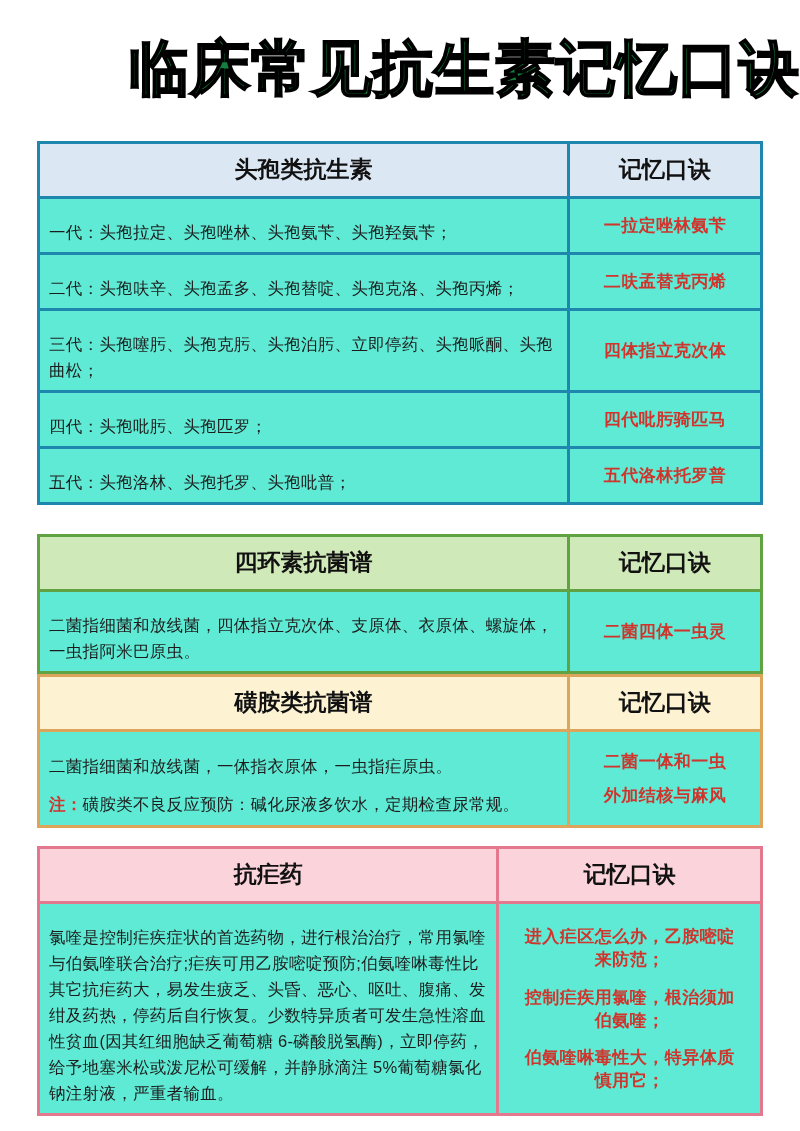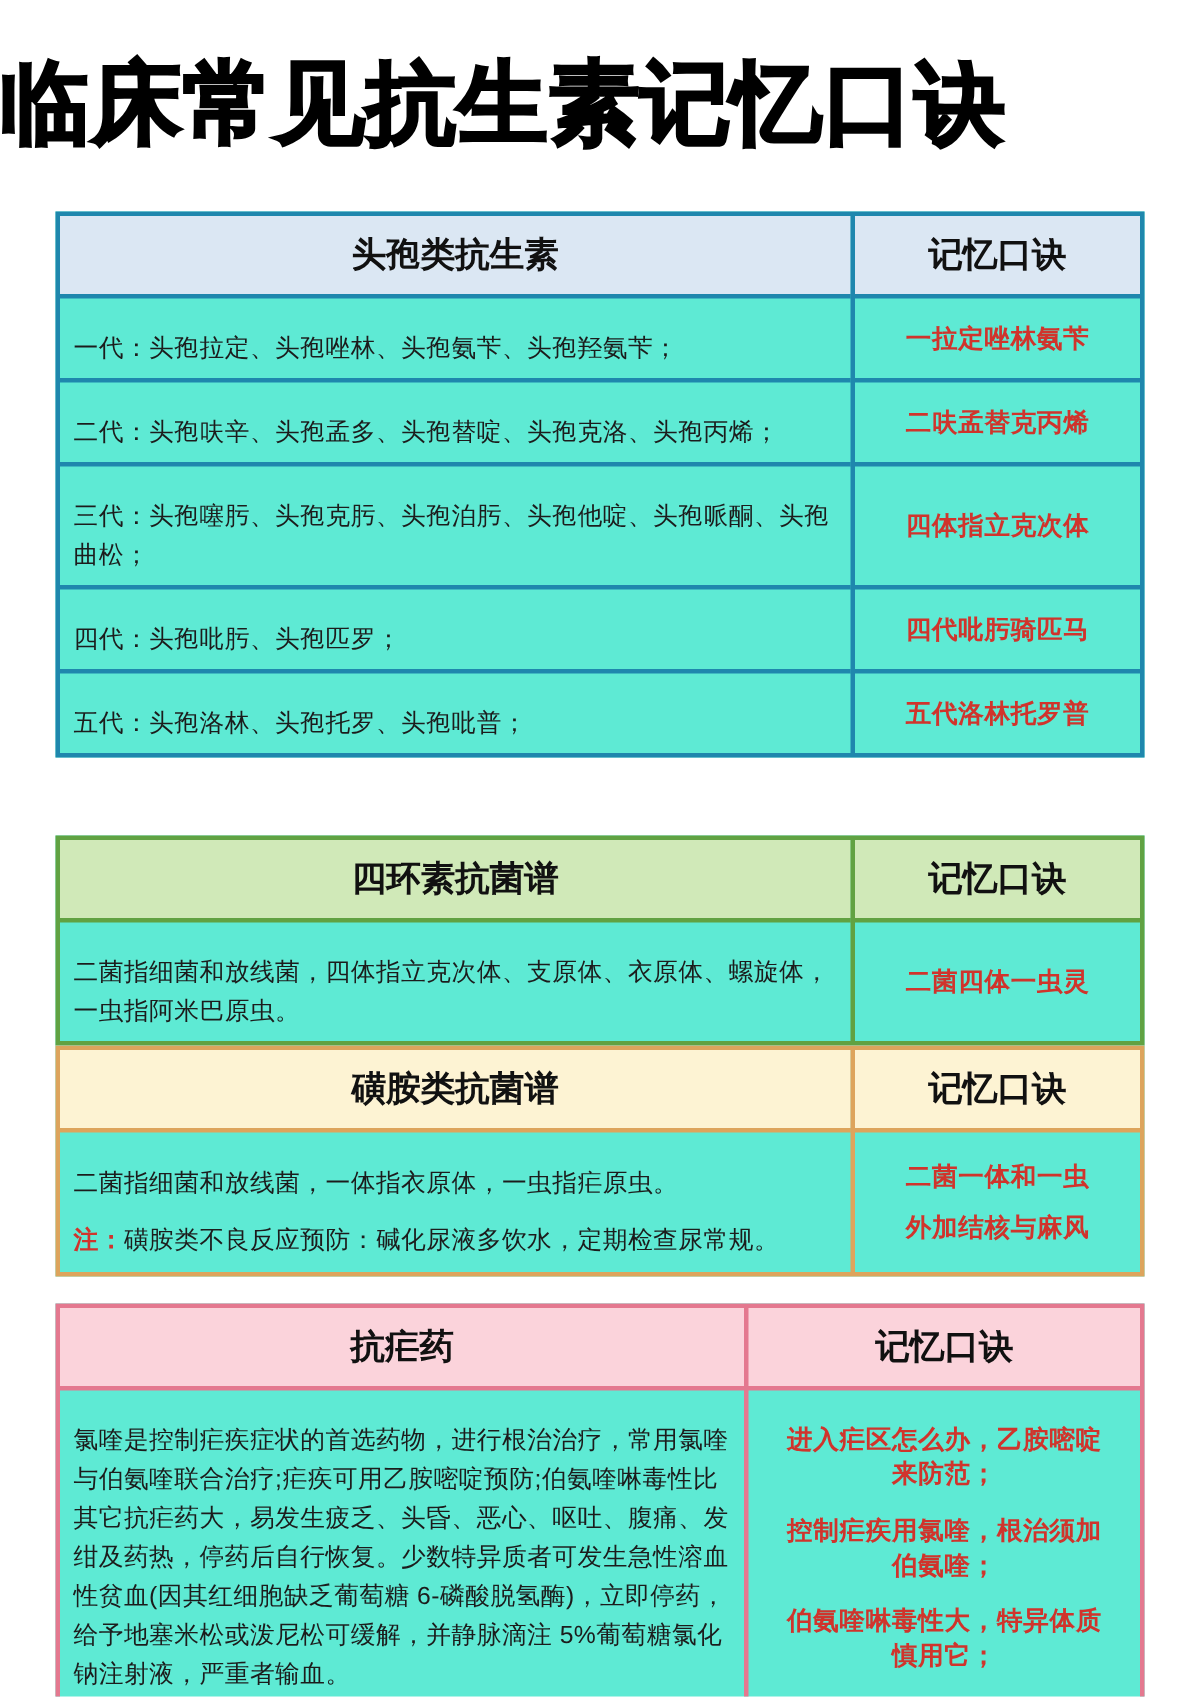--- a/index.html
+++ b/index.html
@@ -6,25 +6,25 @@
   html,body { background:#ffffff; }
   body {
     width:800px; height:1131px;
     font-family:"Liberation Sans","DejaVu Sans",sans-serif;
     color:#1c1c1c;
     overflow:hidden;
   }
   .page { width:800px; height:1131px; position:relative; }
   .main-title {
     padding-top:34px;
-    text-align:left;
+    text-align:right;
     font-size:60px;
     font-weight:900;
     letter-spacing:1px;
-    color:#000000;
+    color:#15803d;
     line-height:1.15;
     -webkit-text-stroke:2px #000;
   }
   .tbl {
     width:726px;
     margin-left:37px;
     border:3px solid var(--bd,#333);
     background:#5eead4;
   }
   .tr { display:grid; }
@@ -55,21 +55,21 @@
     font-weight:bold;
     display:flex;
     flex-direction:column;
     justify-content:space-evenly;
     align-items:center;
     text-align:center;
     padding:6px 20px;
     letter-spacing:0.5px;
   }
   .gap-t1 { margin-top:38px; }
-  .gap-t2 { margin-top:52px; }
+  .gap-t2 { margin-top:29px; }
   .gap-t3 { }
   .gap-t4 { margin-top:18px; }
   .gap-t5 { margin-top:17px; }
   .note-label { color:var(--red,#d0342c); font-weight:bold; }
   .note-line { margin-top:12px; }
   .min-t2 { min-height:80px; }
   .min-t3 { min-height:96px; }
   .min-t4 { min-height:186px; }
   .vcenter { display:flex; flex-direction:column; justify-content:center; }
 </style>
@@ -87,21 +87,21 @@
     </div>
     <div class="tr cols-a">
       <div class="cell body-cell vcenter">一代：头孢拉定、头孢唑林、头孢氨苄、头孢羟氨苄；</div>
       <div class="cell mn-cell">一拉定唑林氨苄</div>
     </div>
     <div class="tr cols-a">
       <div class="cell body-cell vcenter">二代：头孢呋辛、头孢孟多、头孢替啶、头孢克洛、头孢丙烯；</div>
       <div class="cell mn-cell">二呋孟替克丙烯</div>
     </div>
     <div class="tr cols-a">
-      <div class="cell body-cell vcenter">三代：头孢噻肟、头孢克肟、头孢泊肟、头孢他啶、头孢哌酮、头孢曲松；</div>
+      <div class="cell body-cell vcenter">三代：头孢噻肟、头孢克肟、头孢泊肟、立即停药、头孢哌酮、头孢曲松；</div>
       <div class="cell mn-cell">四体指立克次体</div>
     </div>
     <div class="tr cols-a">
       <div class="cell body-cell vcenter">四代：头孢吡肟、头孢匹罗；</div>
       <div class="cell mn-cell">四代吡肟骑匹马</div>
     </div>
     <div class="tr cols-a">
       <div class="cell body-cell vcenter">五代：头孢洛林、头孢托罗、头孢吡普；</div>
       <div class="cell mn-cell">五代洛林托罗普</div>
     </div>

